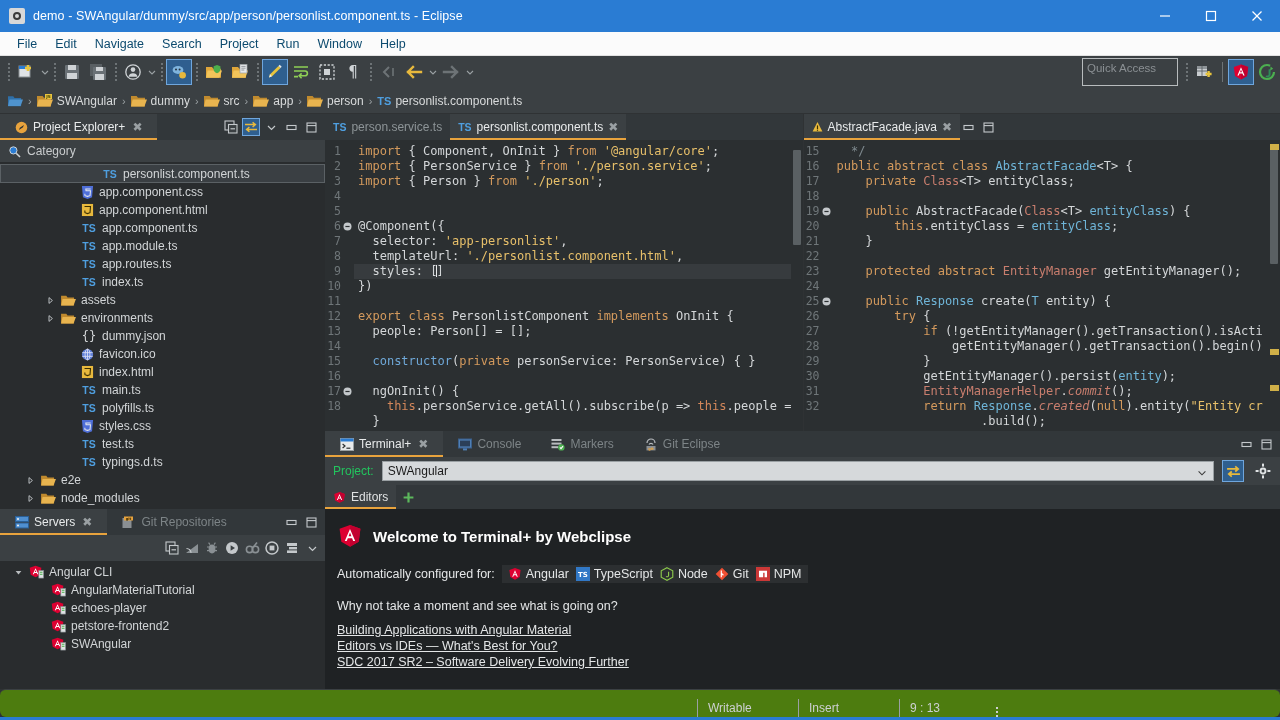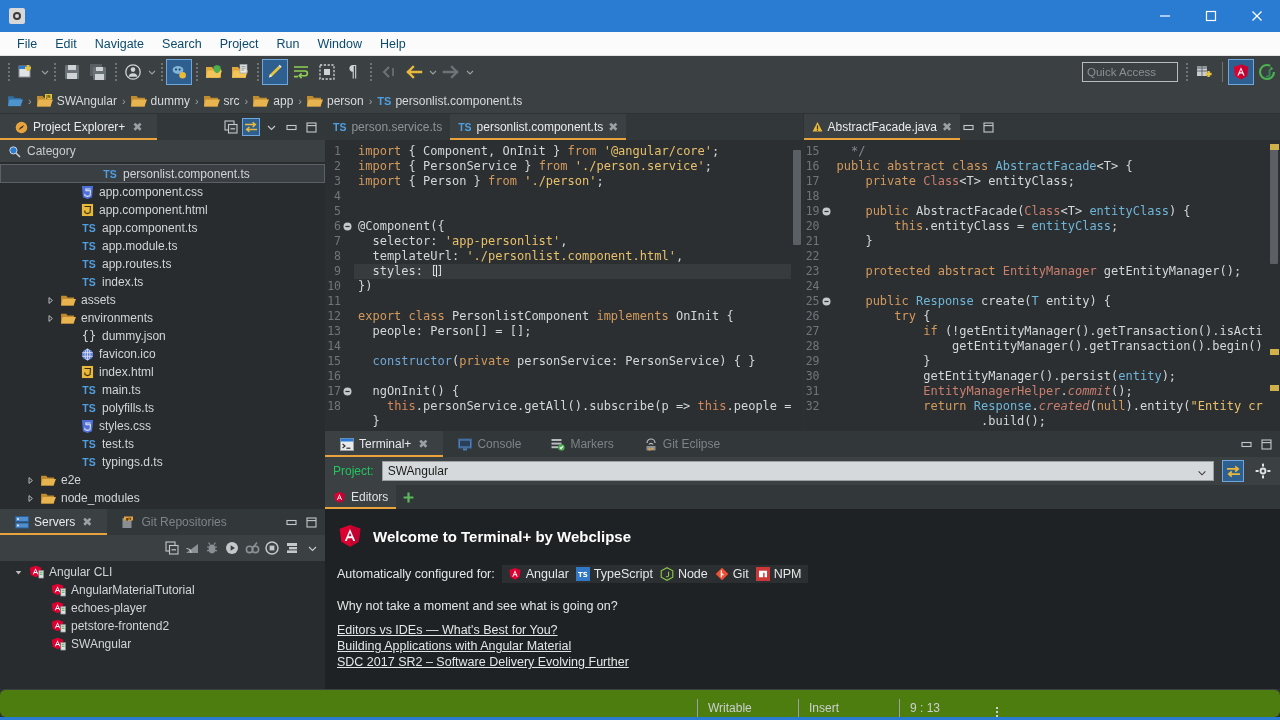--- a/index.html
+++ b/index.html
@@ -54,21 +54,21 @@
     width: 3px; height: 18px; margin: 0 3px; position: relative; flex: 0 0 3px;
   }
   .sep::before {
     content: ""; position: absolute; left: 1px; top: 0; width: 2px; height: 100%;
     background-image: repeating-linear-gradient(to bottom,#6d7376 0 2px,transparent 2px 4px);
   }
   .caret { width: 11px; display: flex; align-items: center; justify-content: center; }
   .caret svg { display: block; }
   .tb-spacer2 { flex: 1; }
   .quick-access {
-    width: 96px; height: 20px; border: 1px solid #b8bcbe; background: #3b4043;
+    width: 96px; height: 28px; border: 1px solid #b8bcbe; background: #3b4043;
     color: #8b9094; font-size: 11.5px; line-height: 18px; padding-left: 4px;
     overflow: hidden; white-space: nowrap; margin-right: 4px;
   }
   .vbar { width: 1px; height: 20px; background: #6d7376; margin: 0 5px; }
 
   
   .breadcrumb {
     height: 26px; flex: 0 0 26px; background: #3b4043; display: flex;
     align-items: center; padding-left: 8px; gap: 4px;
     border-bottom: 1px solid #2f3234;
@@ -219,20 +219,21 @@
   .st-div { width: 1px; height: 18px; background: #9aa0a3; }
   .st-dots { display: flex; flex-direction: column; gap: 2px; padding: 0 16px; }
   .st-dots i { width: 2px; height: 2px; background: #cdd0d2; display: block; }
   .bluebar { height: 3px; flex: 0 0 3px; background: #2a7cd3; }
 </style>
 </head>
 <body>
 
 <div class="titlebar">
   <div class="tb-icon"></div>
+  <div class="tb-title">demo - SWAngular/dummy/src/app/person/personlist.component.ts - Eclipse</div>
   <div class="tb-spacer"></div>
   <div class="wbtn">
     <svg width="12" height="12" viewBox="0 0 12 12">
         <line x1="1" y1="6" x2="11" y2="6" stroke="#fff" stroke-width="1.2"></line>
       </svg>
   </div>
   <div class="wbtn">
     <svg width="12" height="12" viewBox="0 0 12 12">
         <rect x="1.5" y="1.5" width="9" height="9" fill="none" stroke="#fff" stroke-width="1.2"></rect>
       </svg>
@@ -1196,22 +1197,22 @@
               <svg width="14" height="14" viewBox="0 0 16 16">
                   <rect width="16" height="16" fill="#cb3837"></rect>
                   <path d="M3.4 4.4 h9.2 v7.2 H9.8 V6.6 H8.2 v5 H3.4 z" fill="#fff"></path>
                 </svg>
               <span>NPM</span>
             </span>
           </span>
         </div>
         <div class="prompt">Why not take a moment and see what is going on?</div>
         <div class="links">
+          <a class="link" href="#">Building Applications with Angular Material</a>
           <a class="link" href="#">Editors vs IDEs — What's Best for You?</a>
-          <a class="link" href="#">Building Applications with Angular Material</a>
           <a class="link" href="#">SDC 2017 SR2 – Software Delivery Evolving Further</a>
         </div>
       </div>
     </div>
   </div>
 </div>
 
 <div class="status">
   <div style="width:697px"></div>
   <div class="st-div"></div>

